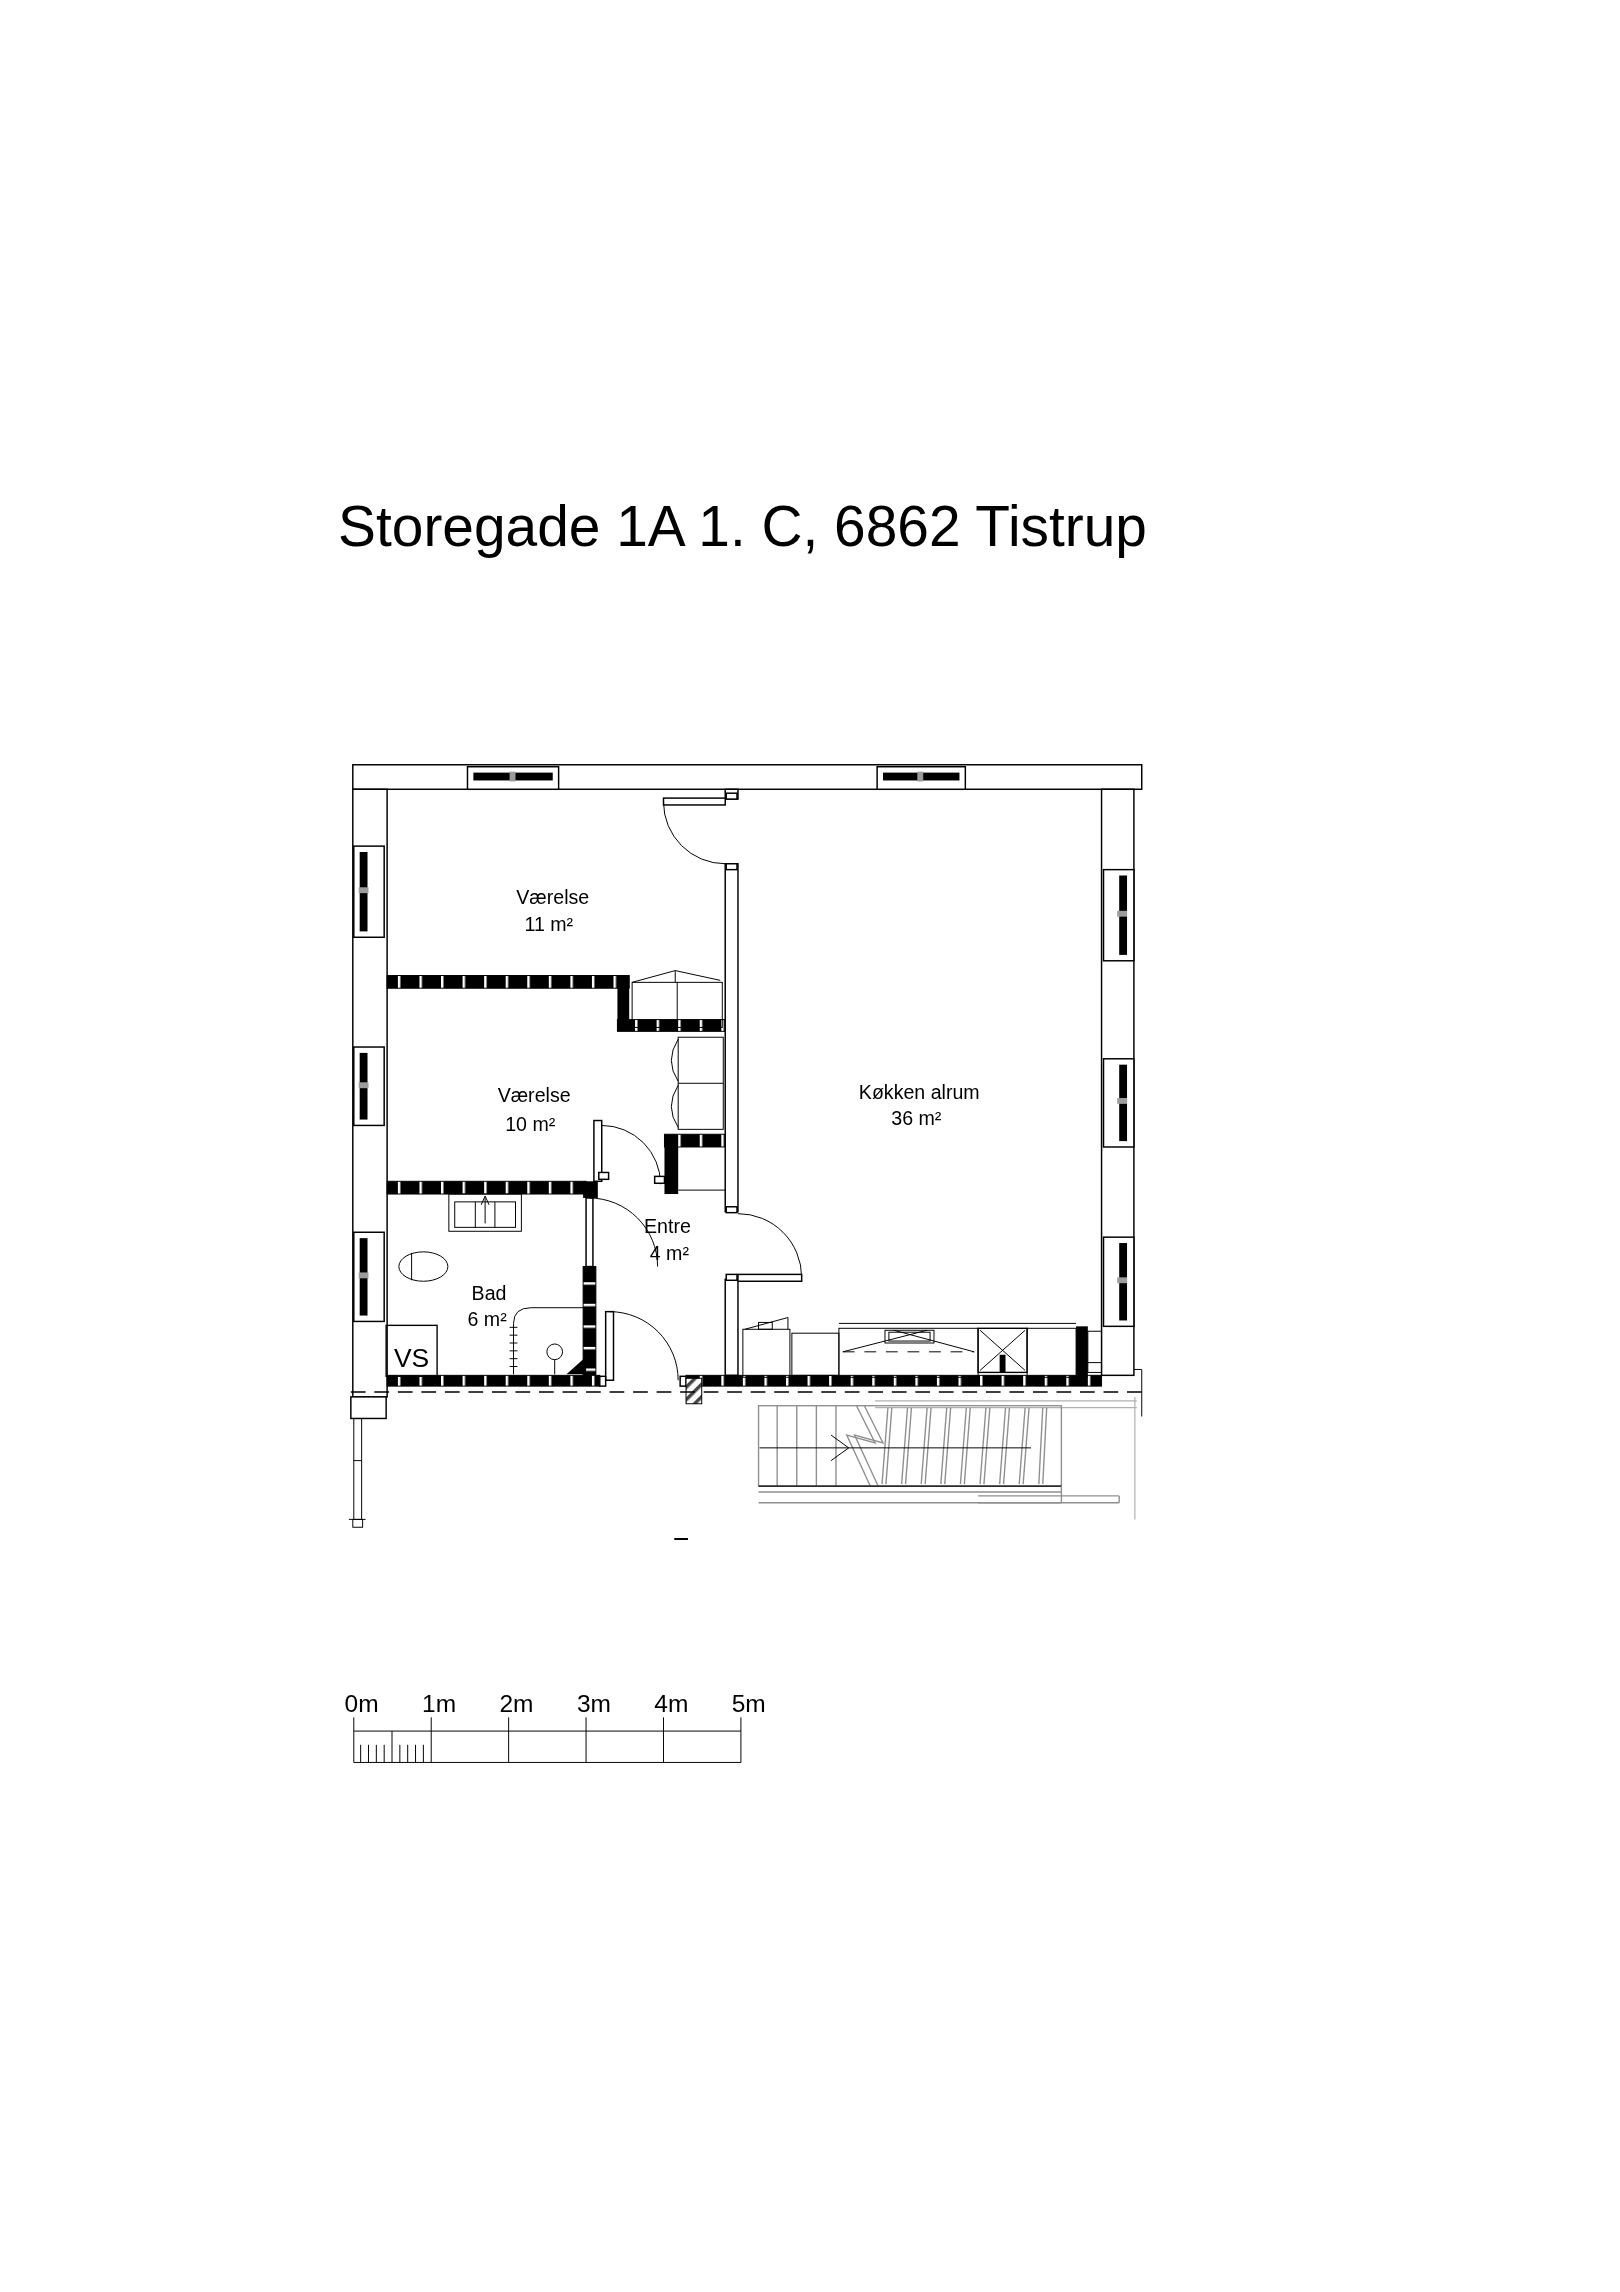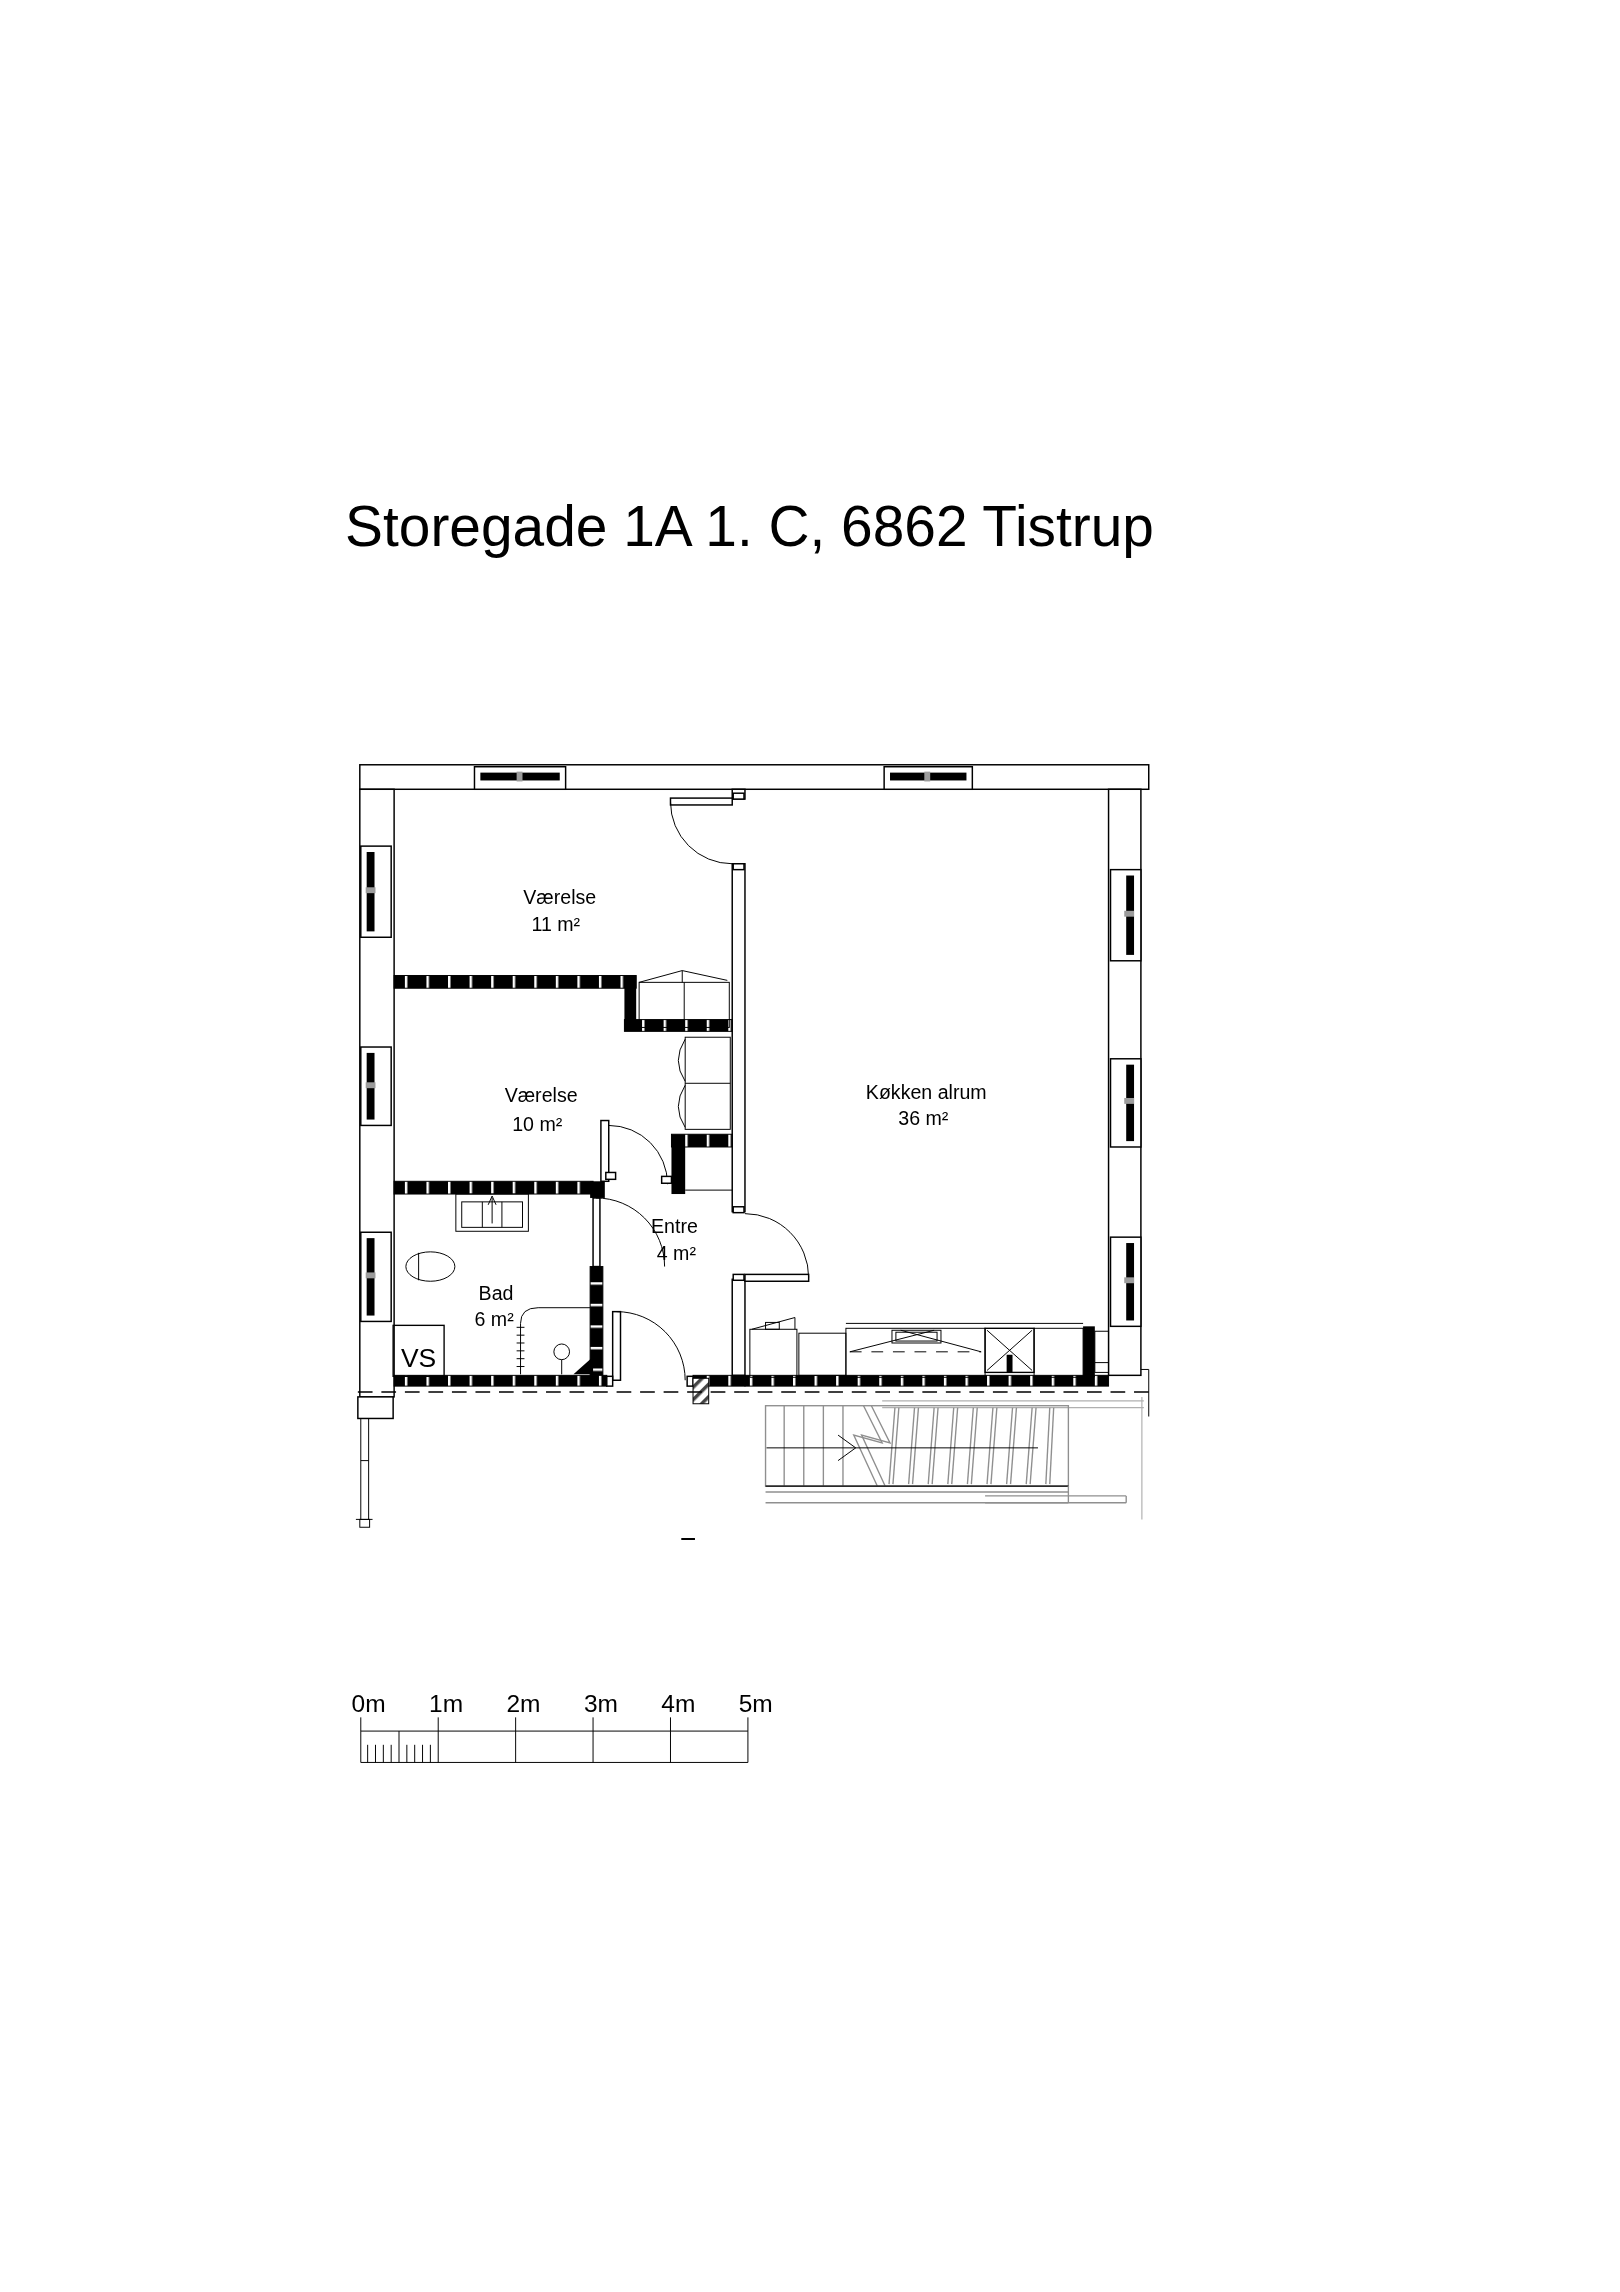--- a/index.html
+++ b/index.html
@@ -1,17 +1,17 @@
 <!DOCTYPE html>
 <html><head>
 <meta charset="utf-8">
 <style>
   html,body{margin:0;padding:0;background:#fff;}
   body{width:1620px;height:2293px;position:relative;font-family:"Liberation Sans",sans-serif;}
-  #page{position:absolute;inset:0;padding-left:7px;}
+  #page{position:absolute;inset:0;}
   svg{display:block;}
   .ln{stroke:#000;fill:none;stroke-width:1.4;}
   .ln2{stroke:#000;fill:none;stroke-width:2;}
   .thin{stroke:#000;fill:none;stroke-width:1;}
   .wallw{fill:#fff;stroke:#000;stroke-width:1.5;}
   .blk{fill:#000;stroke:none;}
   .gry{stroke:#8f8f8f;fill:none;stroke-width:1.4;}
   .gry2{stroke:#b0b0b0;fill:none;stroke-width:1.2;}
   .roomname{font-family:"Liberation Sans",sans-serif;font-size:20px;fill:#000;text-anchor:middle;}
   .vslabel{font-family:"Liberation Sans",sans-serif;font-size:27px;fill:#000;text-anchor:middle;}

